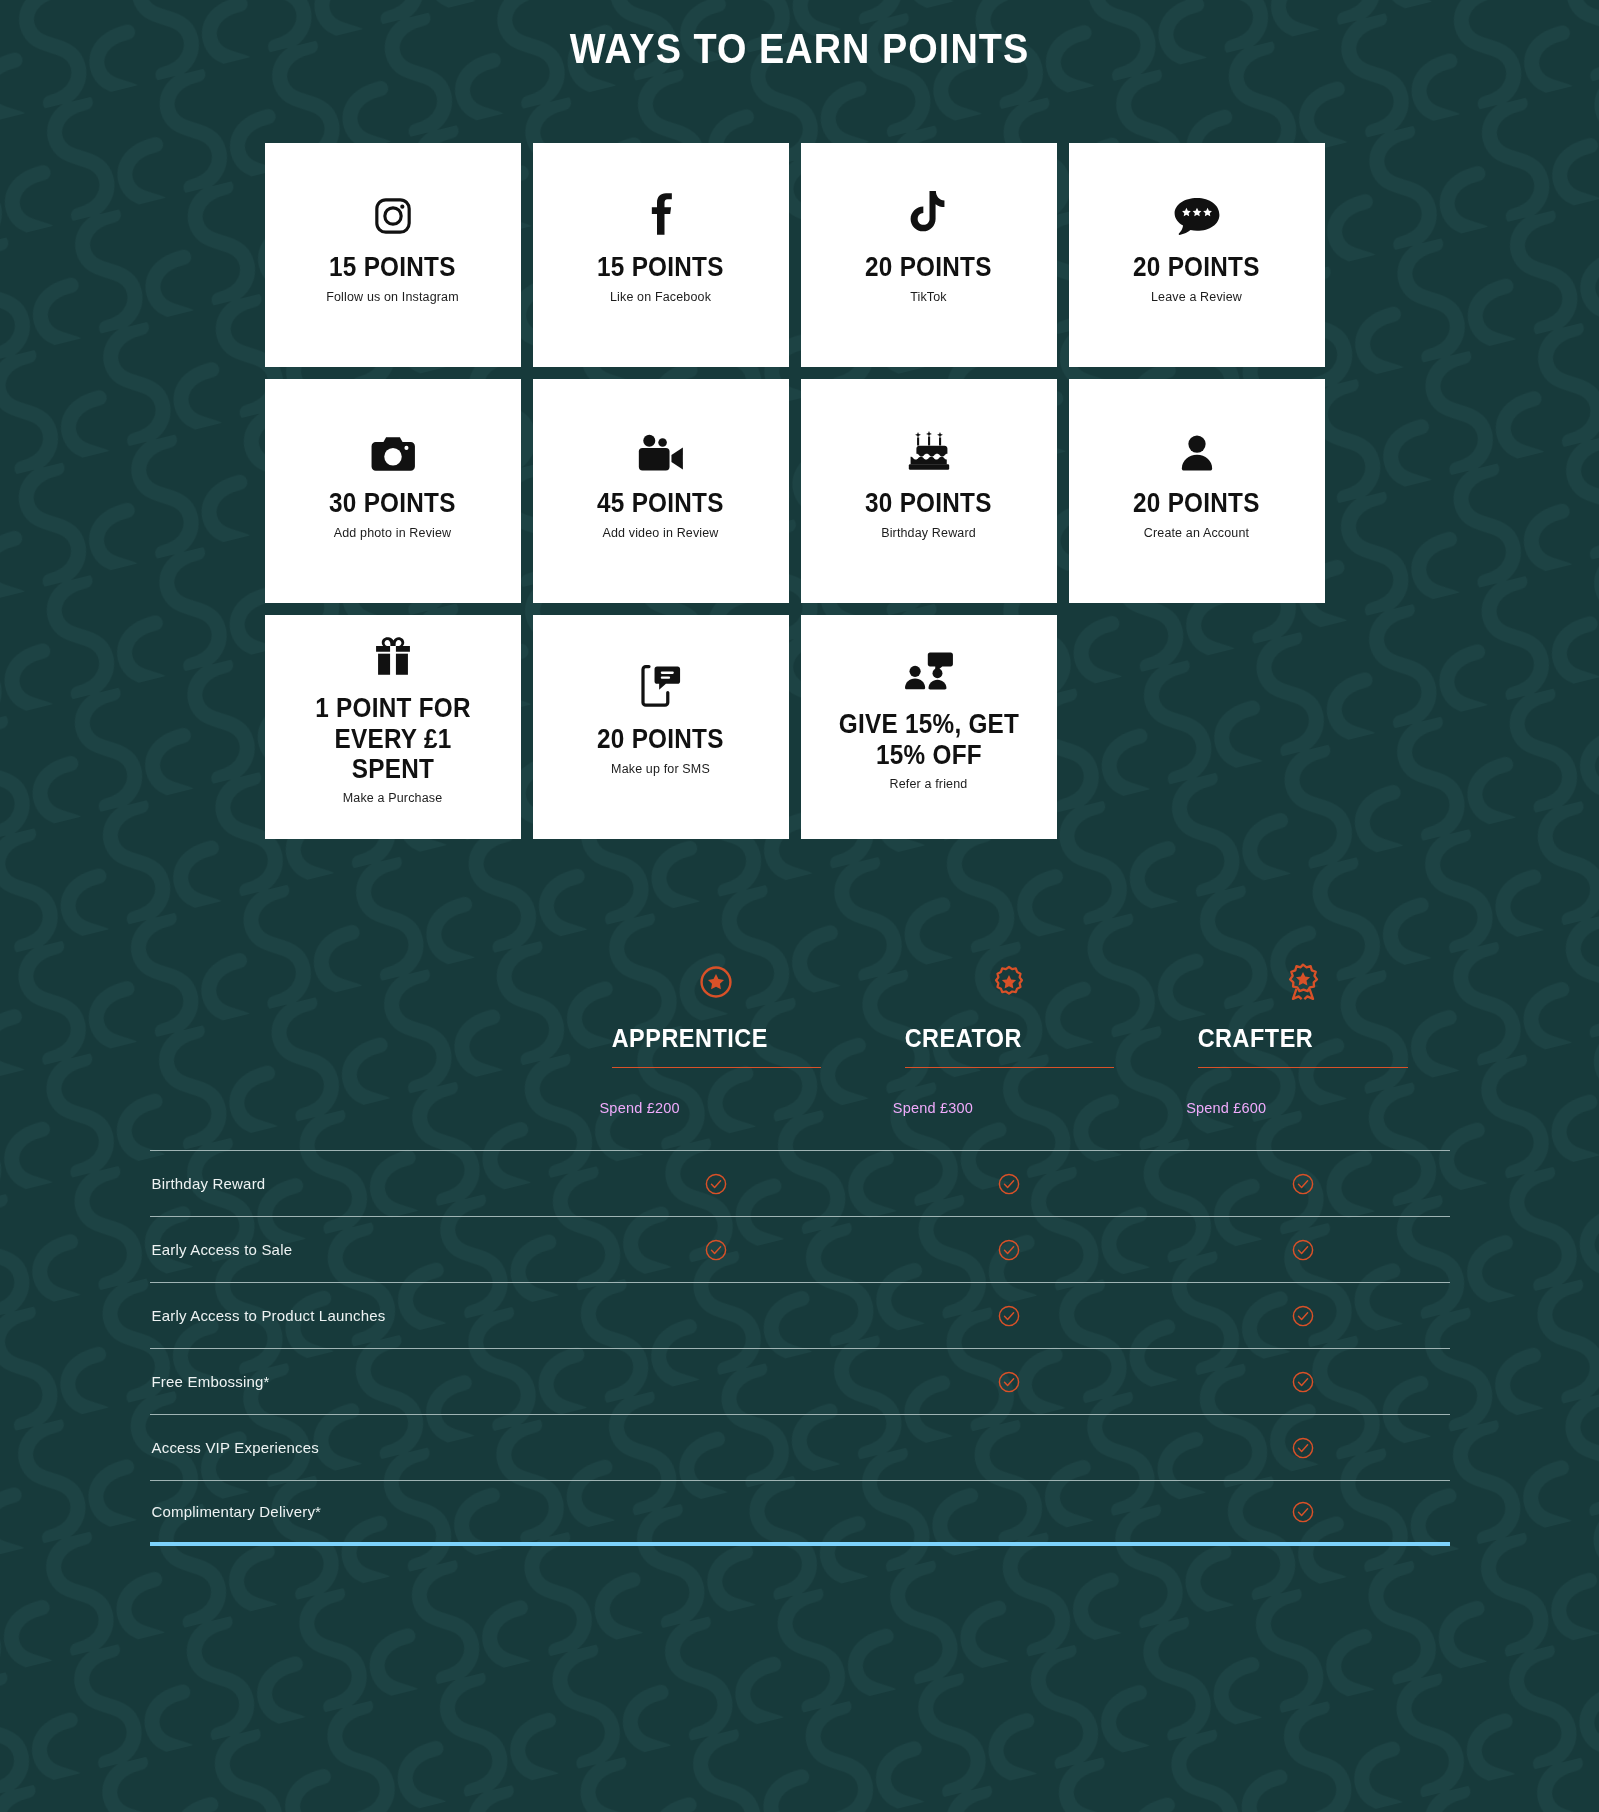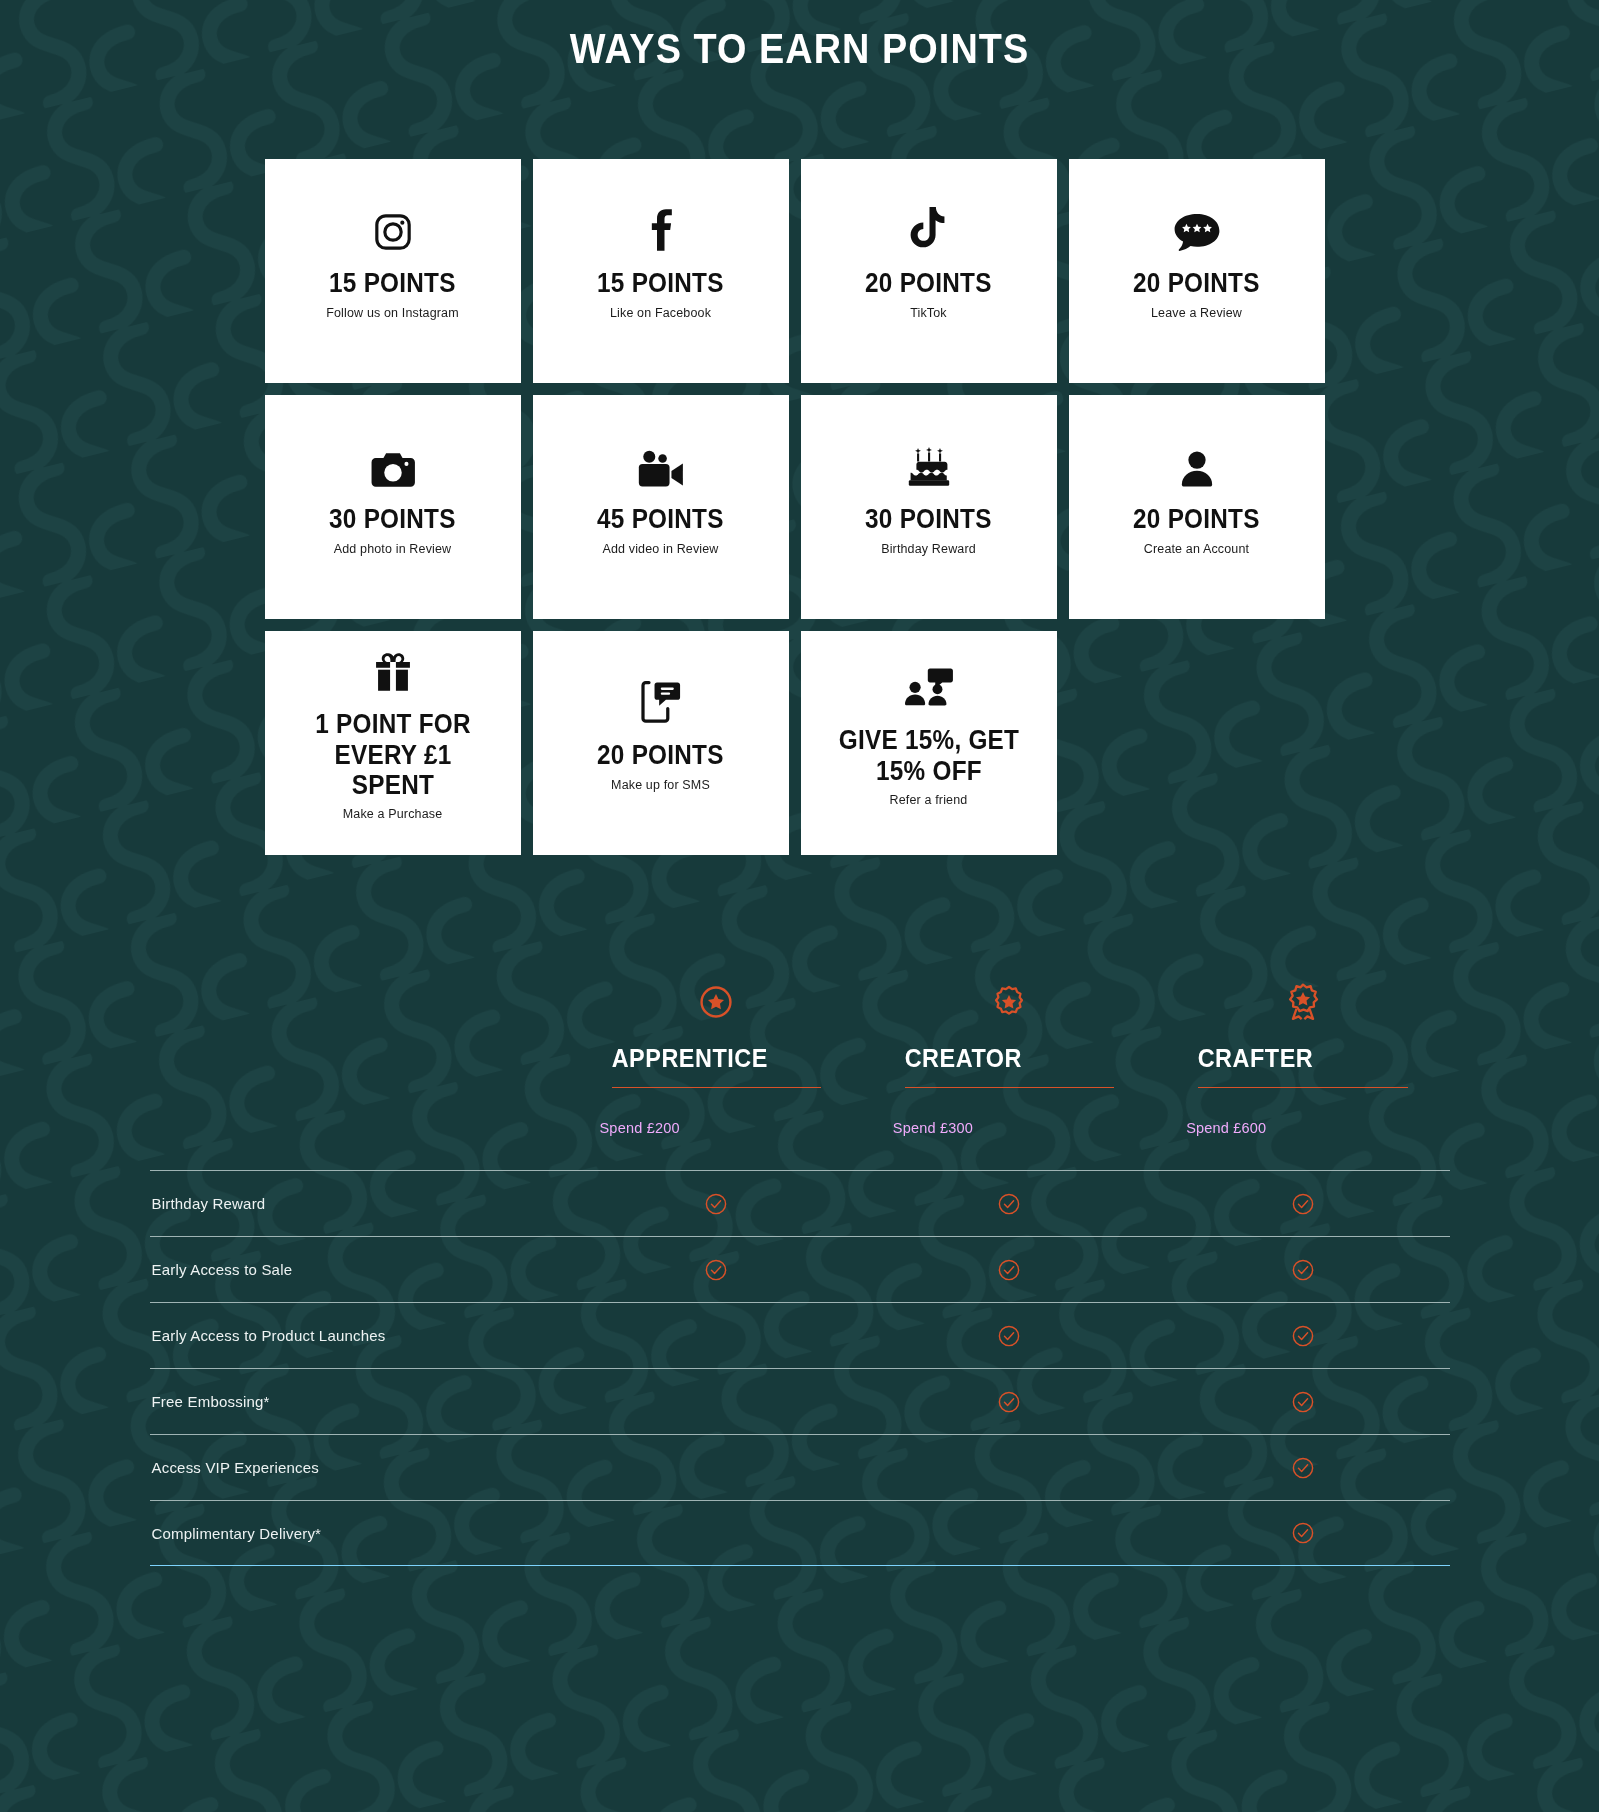--- a/index.html
+++ b/index.html
@@ -40,21 +40,21 @@
     font-size: 43px;
     letter-spacing: 1.2px;
     padding-top: 24px;
     transform: scaleX(0.88);
     text-transform: uppercase;
   }
 
   
   .cards-wrap {
     width: 1070px;
-    margin: 16px auto;
+    margin: 0 auto;
     padding-top: 70px;
   }
   .cards-row {
     display: flex;
     gap: 12px;
     margin-bottom: 12px;
   }
   .card {
     width: 256px;
     height: 224px;
@@ -143,21 +143,21 @@
     padding-top: 34px;
   }
   .benefit-row {
     display: grid;
     grid-template-columns: 420px 1fr 1fr 1fr;
     align-items: center;
     height: 66px;
     border-top: 1px solid #9fb4b4;
   }
   .benefit-row:last-child {
-    border-bottom: 1px solid #7dd3fc;
+    border-bottom: 4px solid #7dd3fc;
   }
   .benefit-name {
     color: #eef3f3;
     font-size: 15px;
     letter-spacing: 0.2px;
     padding-left: 2px;
   }
   .benefit-cell {
     display: flex;
     align-items: center;

